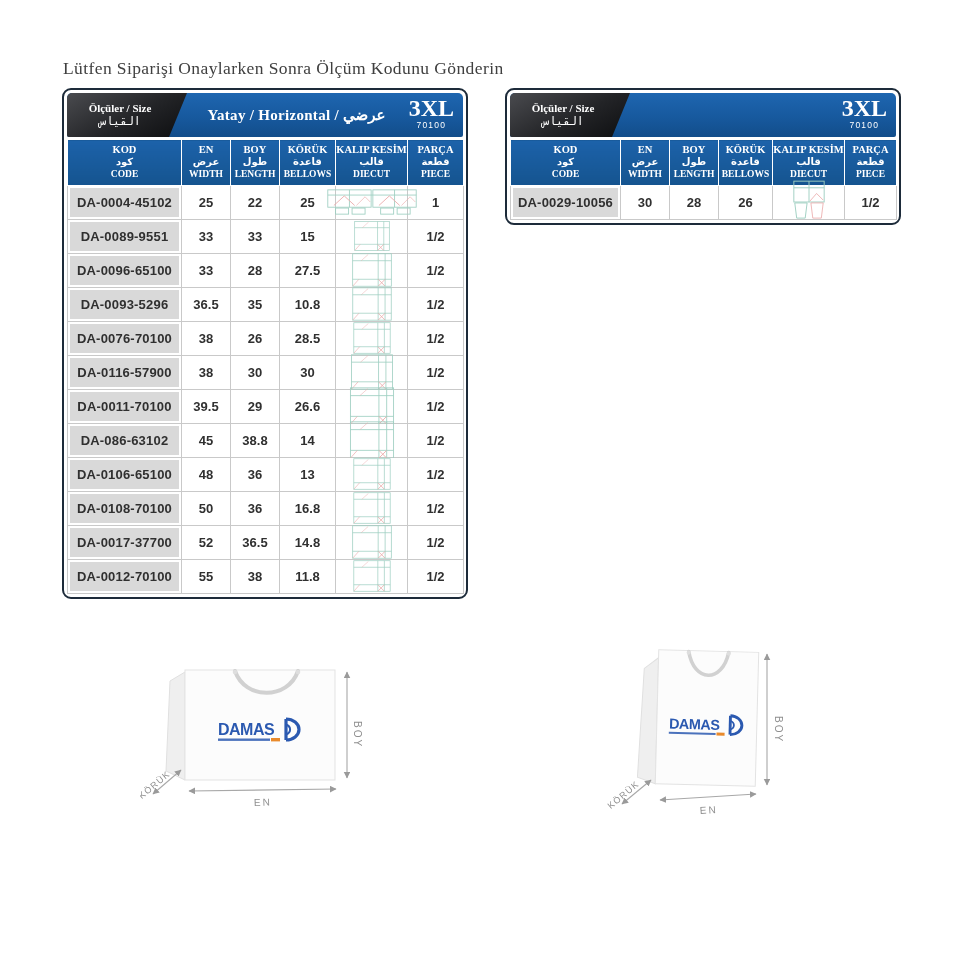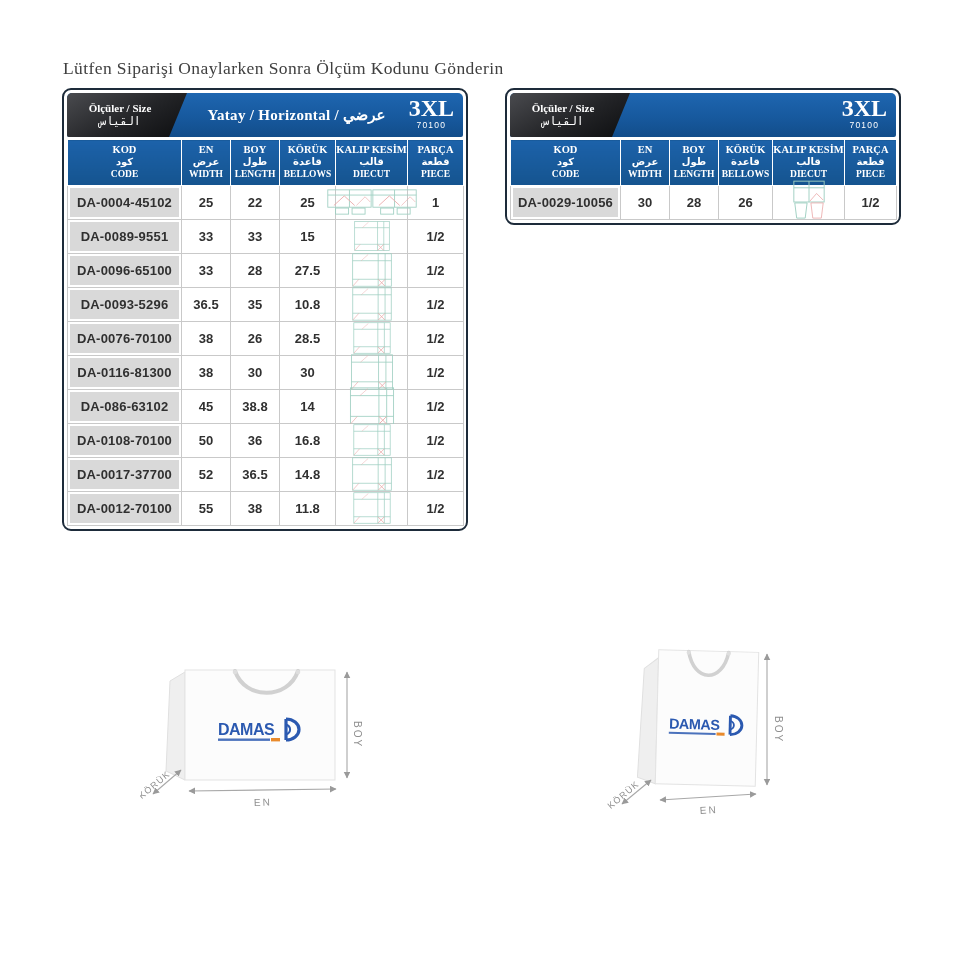--- a/index.html
+++ b/index.html
@@ -225,27 +225,49 @@
     <line x1="34" y1="34" x2="43" y2="43" stroke="#eaa8a8"></line>
     <line x1="43" y1="34" x2="34" y2="43" stroke="#eaa8a8"></line>
     <line x1="1" y1="43" x2="9" y2="34" stroke="#eaa8a8" opacity=".8"></line>
     <line x1="12" y1="10" x2="21" y2="2" stroke="#eaa8a8" opacity=".6"></line>
   </svg>
               </span>
             </td>
             <td class="c-num">1/2</td>
           </tr>
           <tr>
-            <td class="c-code">DA-0116-81300</td>
+            <td class="c-code">DA-0116-57900</td>
             <td class="c-num">38</td>
             <td class="c-num">30</td>
             <td class="c-num">30</td>
             <td class="c-diecut">
               <span class="diecut">
                 <svg width="46" height="36" viewBox="0 0 52 44" fill="none" stroke-width="1">
+    <rect x="1" y="1" width="50" height="42" stroke="#9fcfc2"></rect>
+    <line x1="1" y1="10" x2="51" y2="10" stroke="#9fcfc2"></line>
+    <line x1="34" y1="1" x2="34" y2="43" stroke="#9fcfc2"></line>
+    <line x1="43" y1="1" x2="43" y2="43" stroke="#9fcfc2"></line>
+    <line x1="1" y1="34" x2="51" y2="34" stroke="#9fcfc2"></line>
+    <line x1="34" y1="34" x2="43" y2="43" stroke="#eaa8a8"></line>
+    <line x1="43" y1="34" x2="34" y2="43" stroke="#eaa8a8"></line>
+    <line x1="1" y1="43" x2="9" y2="34" stroke="#eaa8a8" opacity=".8"></line>
+    <line x1="12" y1="10" x2="21" y2="2" stroke="#eaa8a8" opacity=".6"></line>
+  </svg>
+              </span>
+            </td>
+            <td class="c-num">1/2</td>
+          </tr>
+          <tr>
+            <td class="c-code">DA-0011-70100</td>
+            <td class="c-num">39.5</td>
+            <td class="c-num">29</td>
+            <td class="c-num">26.6</td>
+            <td class="c-diecut">
+              <span class="diecut">
+                <svg width="46" height="38" viewBox="0 0 52 44" fill="none" stroke-width="1">
     <rect x="1" y="1" width="50" height="42" stroke="#9fcfc2"></rect>
     <line x1="1" y1="10" x2="51" y2="10" stroke="#9fcfc2"></line>
     <line x1="34" y1="1" x2="34" y2="43" stroke="#9fcfc2"></line>
     <line x1="43" y1="1" x2="43" y2="43" stroke="#9fcfc2"></line>
     <line x1="1" y1="34" x2="51" y2="34" stroke="#9fcfc2"></line>
     <line x1="34" y1="34" x2="43" y2="43" stroke="#eaa8a8"></line>
     <line x1="43" y1="34" x2="34" y2="43" stroke="#eaa8a8"></line>
     <line x1="1" y1="43" x2="9" y2="34" stroke="#eaa8a8" opacity=".8"></line>
     <line x1="12" y1="10" x2="21" y2="2" stroke="#eaa8a8" opacity=".6"></line>
   </svg>
@@ -254,20 +276,42 @@
             <td class="c-num">1/2</td>
           </tr>
           <tr>
             <td class="c-code">DA-086-63102</td>
             <td class="c-num">45</td>
             <td class="c-num">38.8</td>
             <td class="c-num">14</td>
             <td class="c-diecut">
               <span class="diecut">
                 <svg width="50" height="38" viewBox="0 0 52 44" fill="none" stroke-width="1">
+    <rect x="1" y="1" width="50" height="42" stroke="#9fcfc2"></rect>
+    <line x1="1" y1="10" x2="51" y2="10" stroke="#9fcfc2"></line>
+    <line x1="34" y1="1" x2="34" y2="43" stroke="#9fcfc2"></line>
+    <line x1="43" y1="1" x2="43" y2="43" stroke="#9fcfc2"></line>
+    <line x1="1" y1="34" x2="51" y2="34" stroke="#9fcfc2"></line>
+    <line x1="34" y1="34" x2="43" y2="43" stroke="#eaa8a8"></line>
+    <line x1="43" y1="34" x2="34" y2="43" stroke="#eaa8a8"></line>
+    <line x1="1" y1="43" x2="9" y2="34" stroke="#eaa8a8" opacity=".8"></line>
+    <line x1="12" y1="10" x2="21" y2="2" stroke="#eaa8a8" opacity=".6"></line>
+  </svg>
+              </span>
+            </td>
+            <td class="c-num">1/2</td>
+          </tr>
+          <tr>
+            <td class="c-code">DA-0106-65100</td>
+            <td class="c-num">48</td>
+            <td class="c-num">36</td>
+            <td class="c-num">13</td>
+            <td class="c-diecut">
+              <span class="diecut">
+                <svg width="50" height="32" viewBox="0 0 52 44" fill="none" stroke-width="1">
     <rect x="1" y="1" width="50" height="42" stroke="#9fcfc2"></rect>
     <line x1="1" y1="10" x2="51" y2="10" stroke="#9fcfc2"></line>
     <line x1="34" y1="1" x2="34" y2="43" stroke="#9fcfc2"></line>
     <line x1="43" y1="1" x2="43" y2="43" stroke="#9fcfc2"></line>
     <line x1="1" y1="34" x2="51" y2="34" stroke="#9fcfc2"></line>
     <line x1="34" y1="34" x2="43" y2="43" stroke="#eaa8a8"></line>
     <line x1="43" y1="34" x2="34" y2="43" stroke="#eaa8a8"></line>
     <line x1="1" y1="43" x2="9" y2="34" stroke="#eaa8a8" opacity=".8"></line>
     <line x1="12" y1="10" x2="21" y2="2" stroke="#eaa8a8" opacity=".6"></line>
   </svg>

